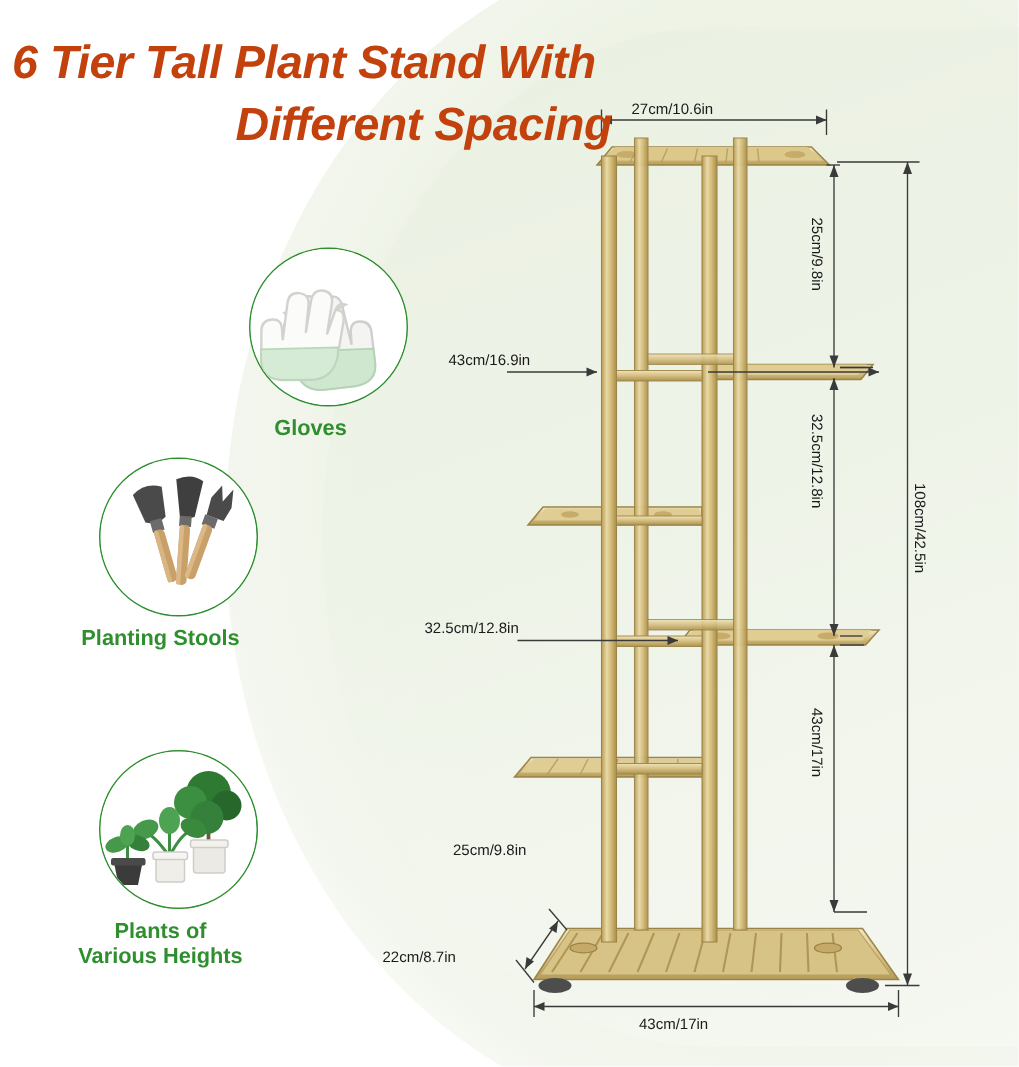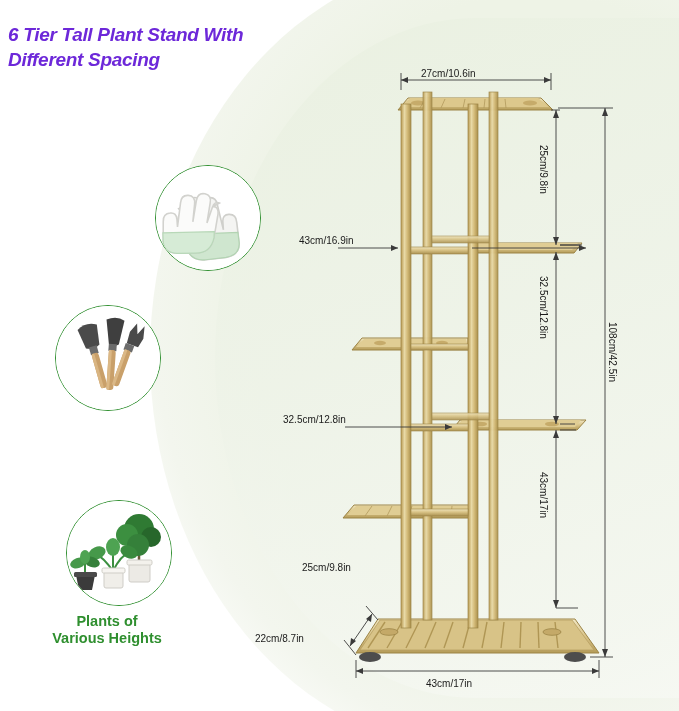--- a/index.html
+++ b/index.html
@@ -31,26 +31,26 @@
     opacity:.8;
     z-index:0;
   }
 
   
   .title{
     position:absolute;left:8px;top:22px;width:400px;
     z-index:5;
     font-weight:bold;
     font-style:italic;
-    font-size:19px;
+    font-size:31px;
     line-height:1.32;
-    color:#6d28d9;
+    color:#c2410c;
     letter-spacing:-0.3px;
   }
-  .title .l2{display:block;}
+  .title .l2{display:block;text-align:right;}
 
   
   .feature{position:absolute;z-index:5;text-align:center;}
   .bubble{
     width:104px;height:104px;border-radius:50%;
     border:1.6px solid #2f8f2f;
     background:#ffffff;
     overflow:hidden;
     position:relative;
     margin:0 auto;
@@ -101,20 +101,21 @@
         <g transform="rotate(-18 52 52)">
           <path d="M30 40 q-6 -2 -7 6 l-1 26 q0 16 15 19 l20 4 q14 2 17 -10 l4 -20 q2 -8 -5 -10 q-6 -2 -8 5 l-2 8 l2 -26 q1 -8 -6 -9 q-7 -1 -8 7 l-2 20 l1 -24 q0 -8 -7 -8 q-7 0 -7 8 l-1 22 l-2 -18 q-1 -7 -6 -6 z" fill="#f4f4f2" stroke="#cfcfcb" stroke-width="1.6"></path>
           <path d="M23 60 l-1 12 q0 16 15 19 l20 4 q14 2 17 -10 l2 -10 z" fill="#cfe6cf" stroke="#b3d4b3" stroke-width="1.2"></path>
         </g>
         <g transform="rotate(12 52 52) translate(8,6)">
           <path d="M46 34 q6 -2 7 6 l1 24 q0 16 -15 19 l-18 4 q-13 2 -16 -9 l-4 -19 q-2 -8 5 -10 q6 -2 8 5 l2 7 l-2 -24 q-1 -8 6 -9 q7 -1 8 7 l2 18 l-1 -22 q0 -8 7 -8 q7 0 7 8 l1 20 l2 -16 q1 -7 6 -6 z" fill="#fbfbfa" stroke="#d2d2ce" stroke-width="1.6"></path>
           <path d="M53 58 l1 6 q0 16 -15 19 l-18 4 q-13 2 -16 -9 l-2 -8 z" fill="#d6ebd6" stroke="#b8d8b8" stroke-width="1.2"></path>
         </g>
       </svg>
     </div>
+    <div class="cap">Gloves</div>
   </div>
 
   <div class="feature" id="f-tools">
     <div class="bubble">
       <svg width="104" height="104" viewBox="0 0 104 104">
         <rect x="0" y="0" width="104" height="104" fill="#ffffff"></rect>
 
         <g transform="rotate(-16 40 52)">
           <path d="M30 20 q10 -6 20 0 l-3 20 q-7 4 -14 0 z" fill="#4a4a4a"></path>
           <rect x="36" y="40" width="8" height="8" fill="#6b6b6b"></rect>
@@ -130,20 +131,21 @@
         </g>
 
         <g transform="rotate(20 70 54)">
           <path d="M64 26 l4 -10 l4 10 l4 -10 l3 12 l-2 10 h-12 z" fill="#4a4a4a"></path>
           <rect x="64" y="38" width="9" height="7" fill="#6b6b6b"></rect>
           <rect x="65" y="44" width="7" height="38" rx="3" fill="#c9a06a"></rect>
           <rect x="65" y="44" width="3" height="38" rx="1.5" fill="#dbb886"></rect>
         </g>
       </svg>
     </div>
+    <div class="cap">Planting Stools</div>
   </div>
 
   <div class="feature" id="f-plants">
     <div class="bubble">
       <svg width="104" height="104" viewBox="0 0 104 104">
         <rect x="0" y="0" width="104" height="104" fill="#ffffff"></rect>
 
         <g>
           <path d="M72 62 l0 -26" stroke="#6b5a3a" stroke-width="2.5" fill="none"></path>
           <circle cx="72" cy="28" r="15" fill="#2f7a33"></circle>

